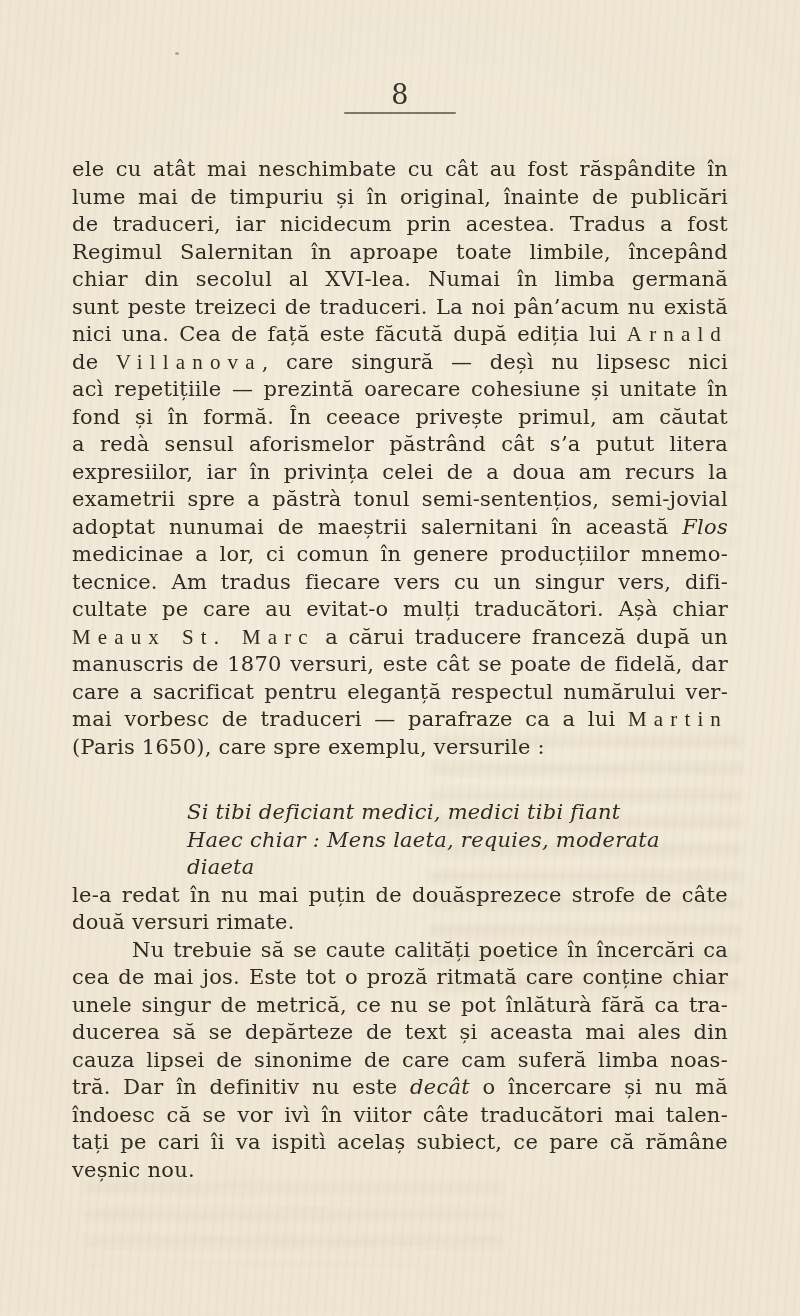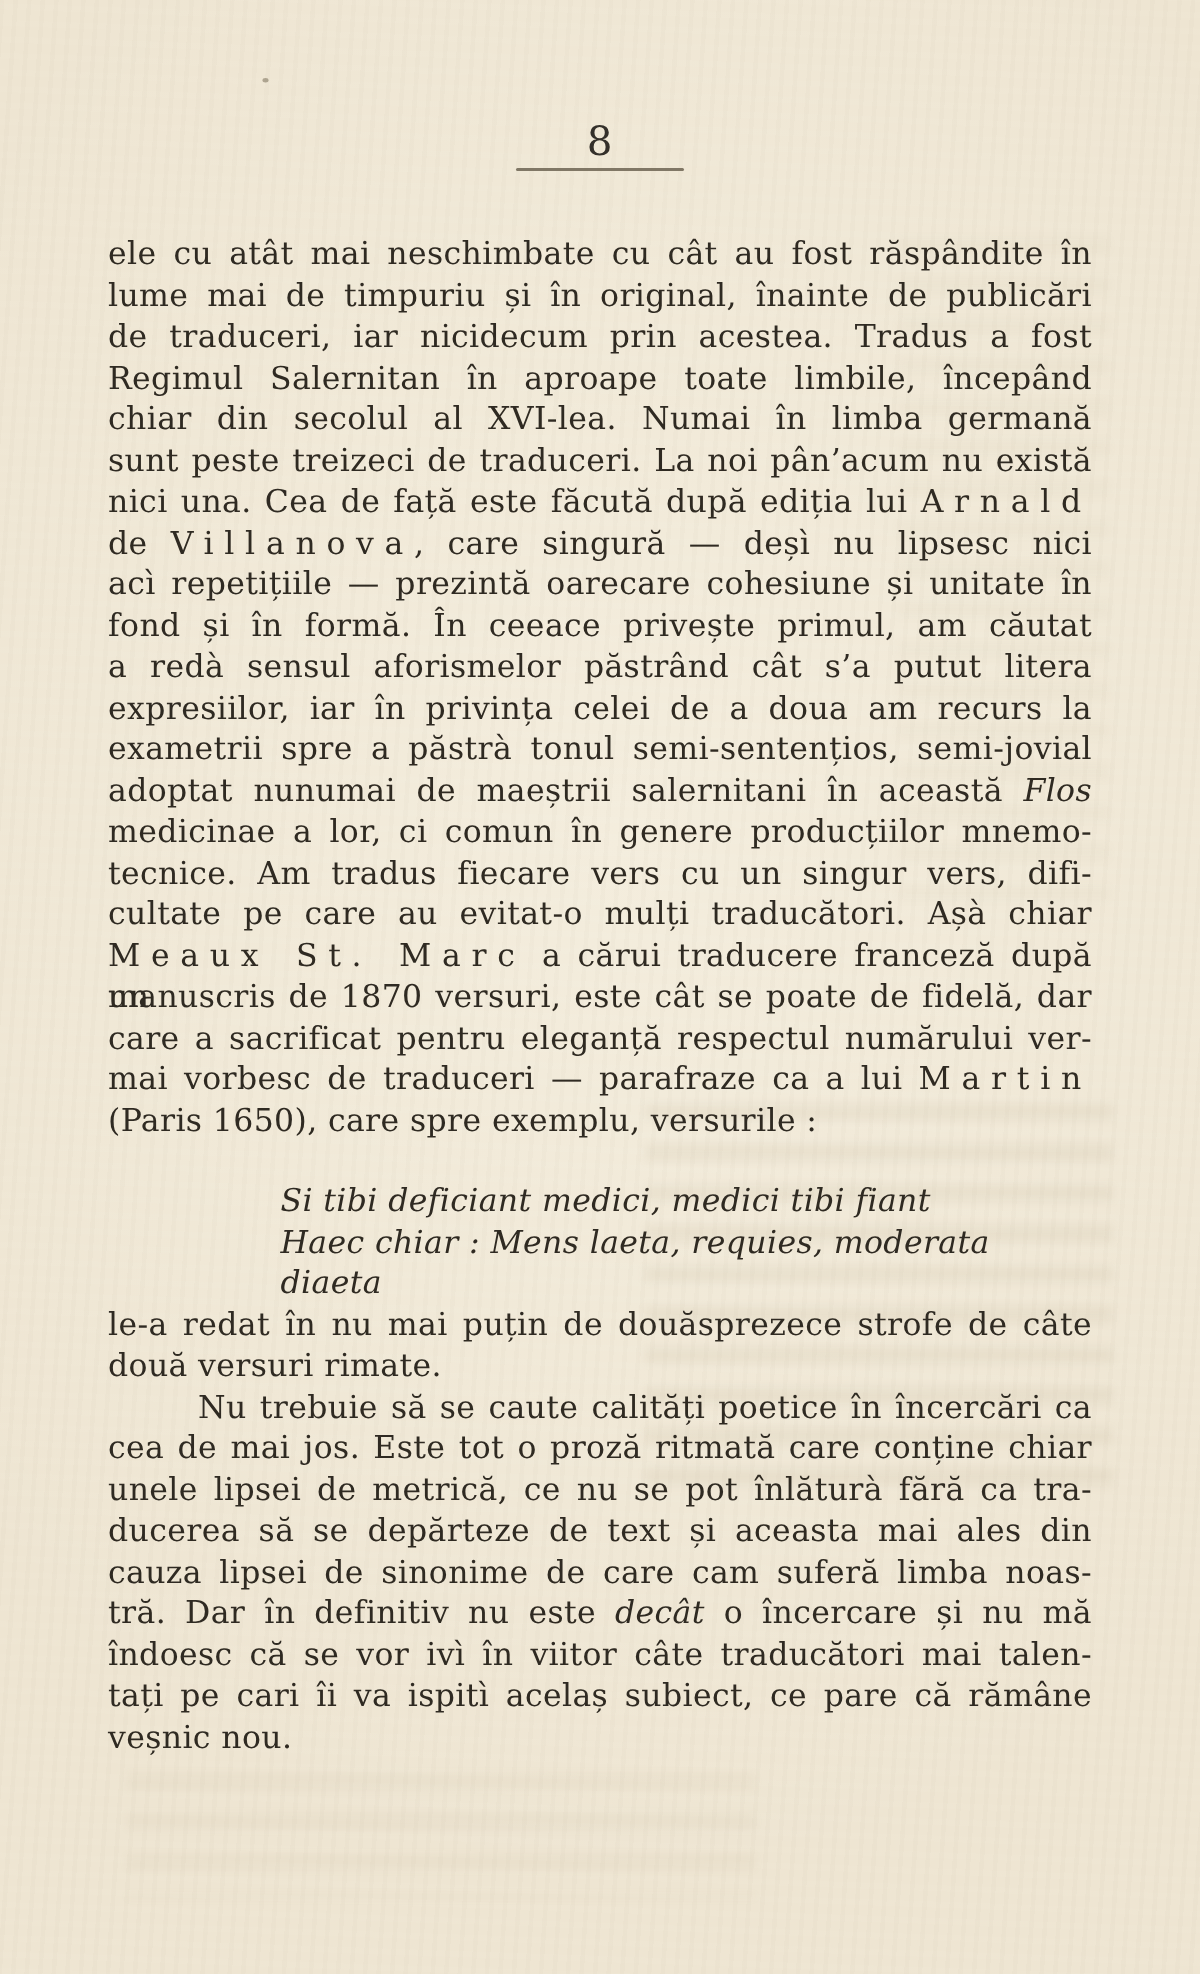--- a/index.html
+++ b/index.html
@@ -39,25 +39,25 @@
     font-size: 21px;
     letter-spacing: .012em;
   }
   .line {
     height: 27.5px; line-height: 27.5px;
     white-space: normal; overflow: visible;
   }
   .line.j { text-align: justify; text-align-last: justify; }
   .para.indent .line:first-child { text-indent: 60px; }
   .para.verse {
-    margin-top: 26px; margin-bottom: 27.5px;
+    margin-top: 38px; margin-bottom: 27.5px;
     padding-left: 115px;
     font-style: italic;
   }
-  .seg.sp { letter-spacing: .34em; }
+  .seg.sp { letter-spacing: .34em; font-family: Liberation Serif, serif; }
   .seg.it { font-style: italic; }
   .bleed {
     position: absolute; pointer-events: none;
     filter: blur(3px);
     background: repeating-linear-gradient(180deg,
       rgba(152,131,96,.17) 0 11px, rgba(0,0,0,0) 11px 27px);
   }
   .speck {
     position: absolute; width: 4px; height: 3px; border-radius: 50%;
     background: rgba(95,85,62,.45); filter: blur(.4px);
@@ -105,21 +105,21 @@
       <div class="line"><span class="seg">Si tibi deficiant medici, medici tibi fiant</span></div>
       <div class="line"><span class="seg">Haec chiar : Mens laeta, requies, moderata diaeta</span></div>
     </div>
     <div class="para body">
       <div class="line j"><span class="seg">le-a redat în nu mai puțin de douăsprezece strofe de câte</span></div>
       <div class="line"><span class="seg">două versuri rimate.</span></div>
     </div>
     <div class="para body indent">
       <div class="line j"><span class="seg">Nu trebuie să se caute calități poetice în încercări ca</span></div>
       <div class="line j"><span class="seg">cea de mai jos. Este tot o proză ritmată care conține chiar</span></div>
-      <div class="line j"><span class="seg">unele lipsei de metrică, ce nu se pot înlăturà fără ca tra-</span></div>
+      <div class="line j"><span class="seg">unele singur de metrică, ce nu se pot înlăturà fără ca tra-</span></div>
       <div class="line j"><span class="seg">ducerea să se depărteze de text și aceasta mai ales din</span></div>
       <div class="line j"><span class="seg">cauza lipsei de sinonime de care cam suferă limba noas-</span></div>
       <div class="line j"><span class="seg">tră. Dar în definitiv nu este </span><span class="seg it">decât</span><span class="seg"> o încercare și nu mă</span></div>
       <div class="line j"><span class="seg">îndoesc că se vor ivì în viitor câte traducători mai talen-</span></div>
       <div class="line j"><span class="seg">tați pe cari îi va ispitì acelaș subiect, ce pare că rămâne</span></div>
       <div class="line"><span class="seg">veșnic nou.</span></div>
     </div>
   </div>
 
 </body></html>

